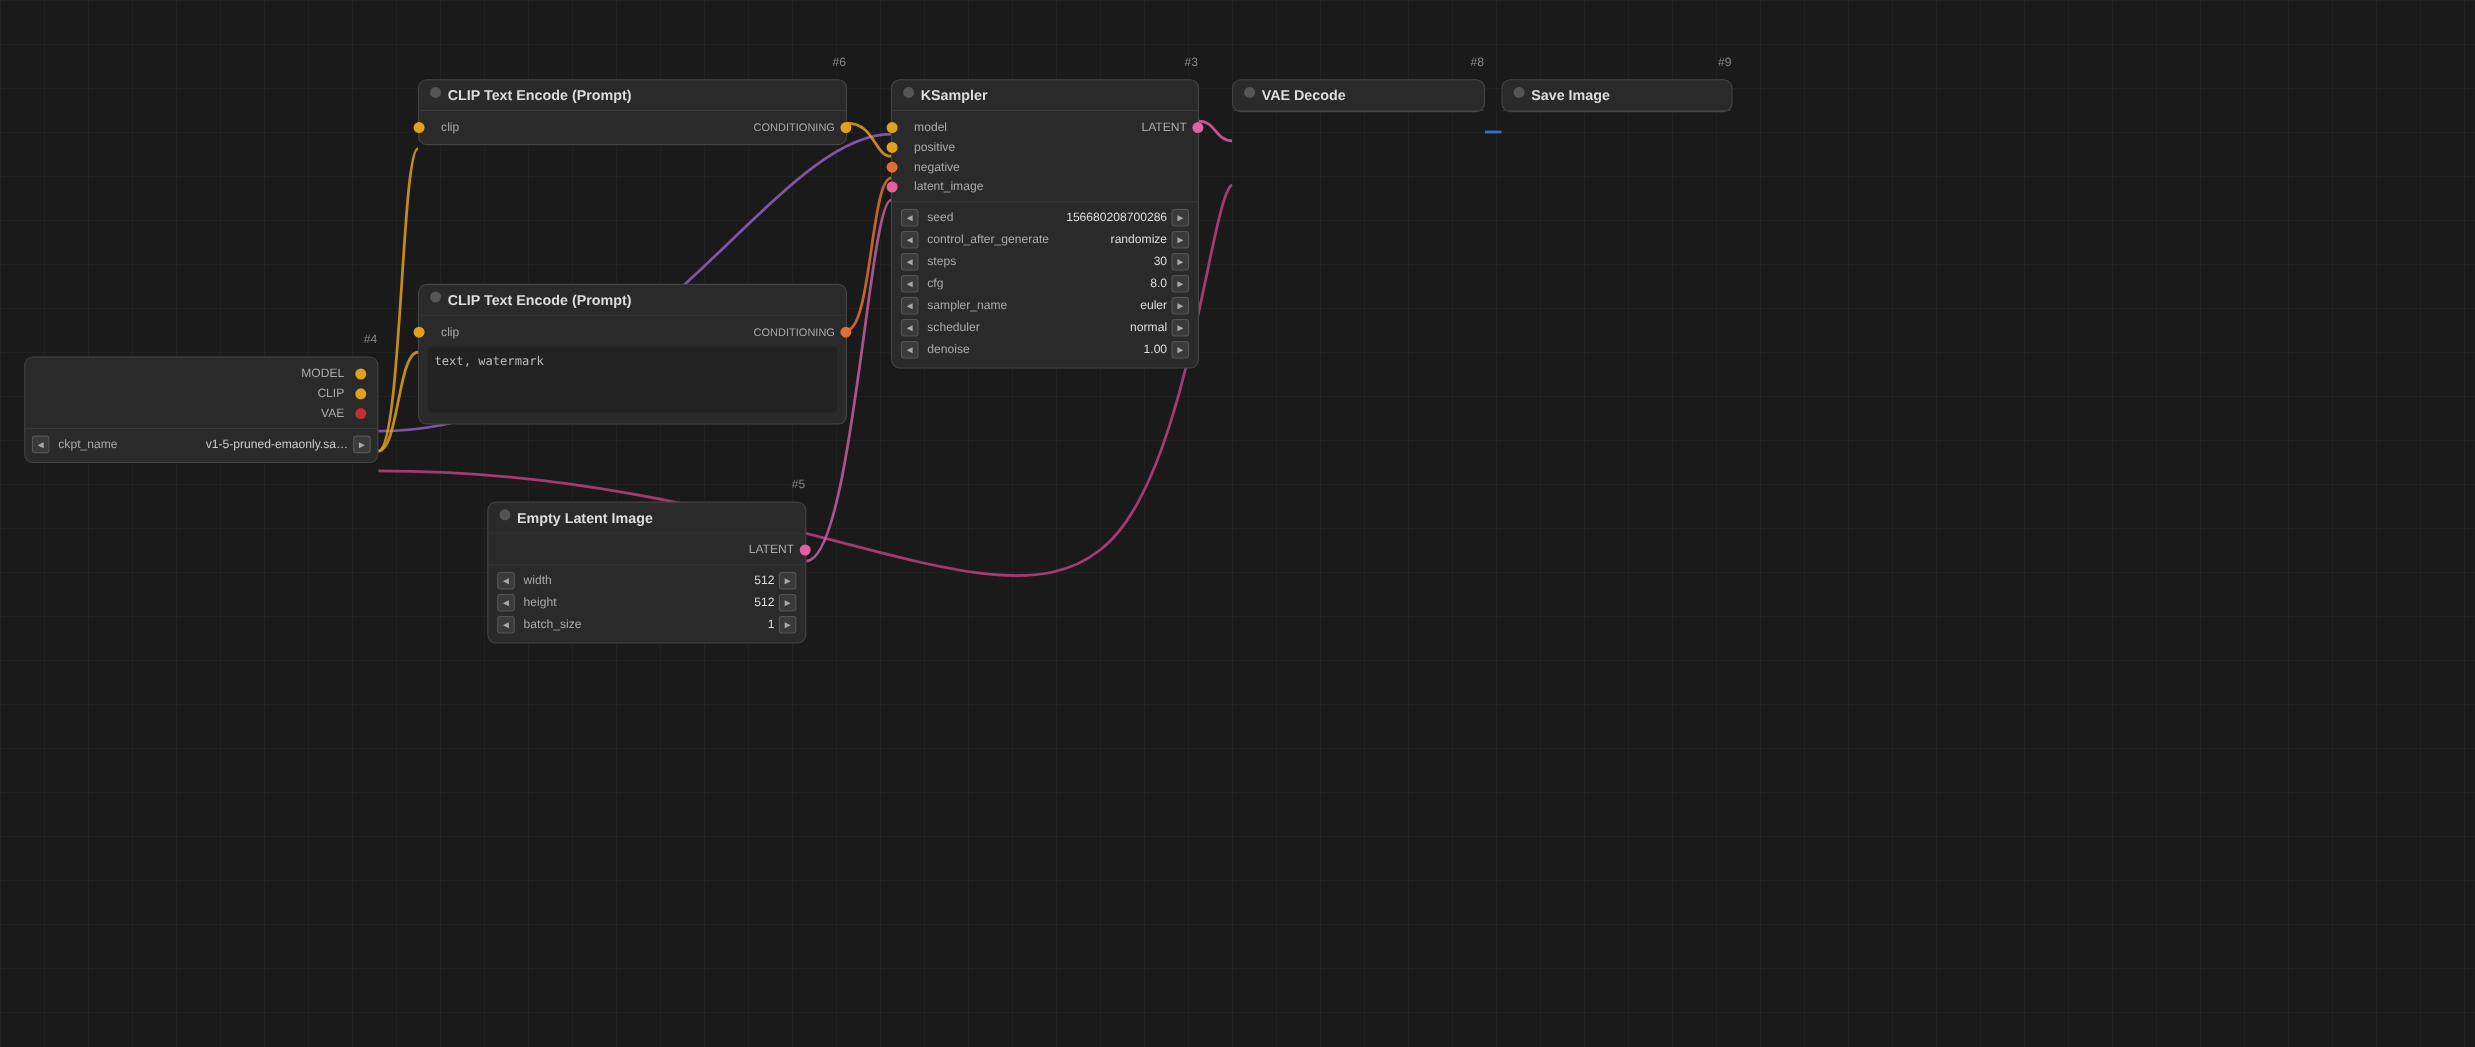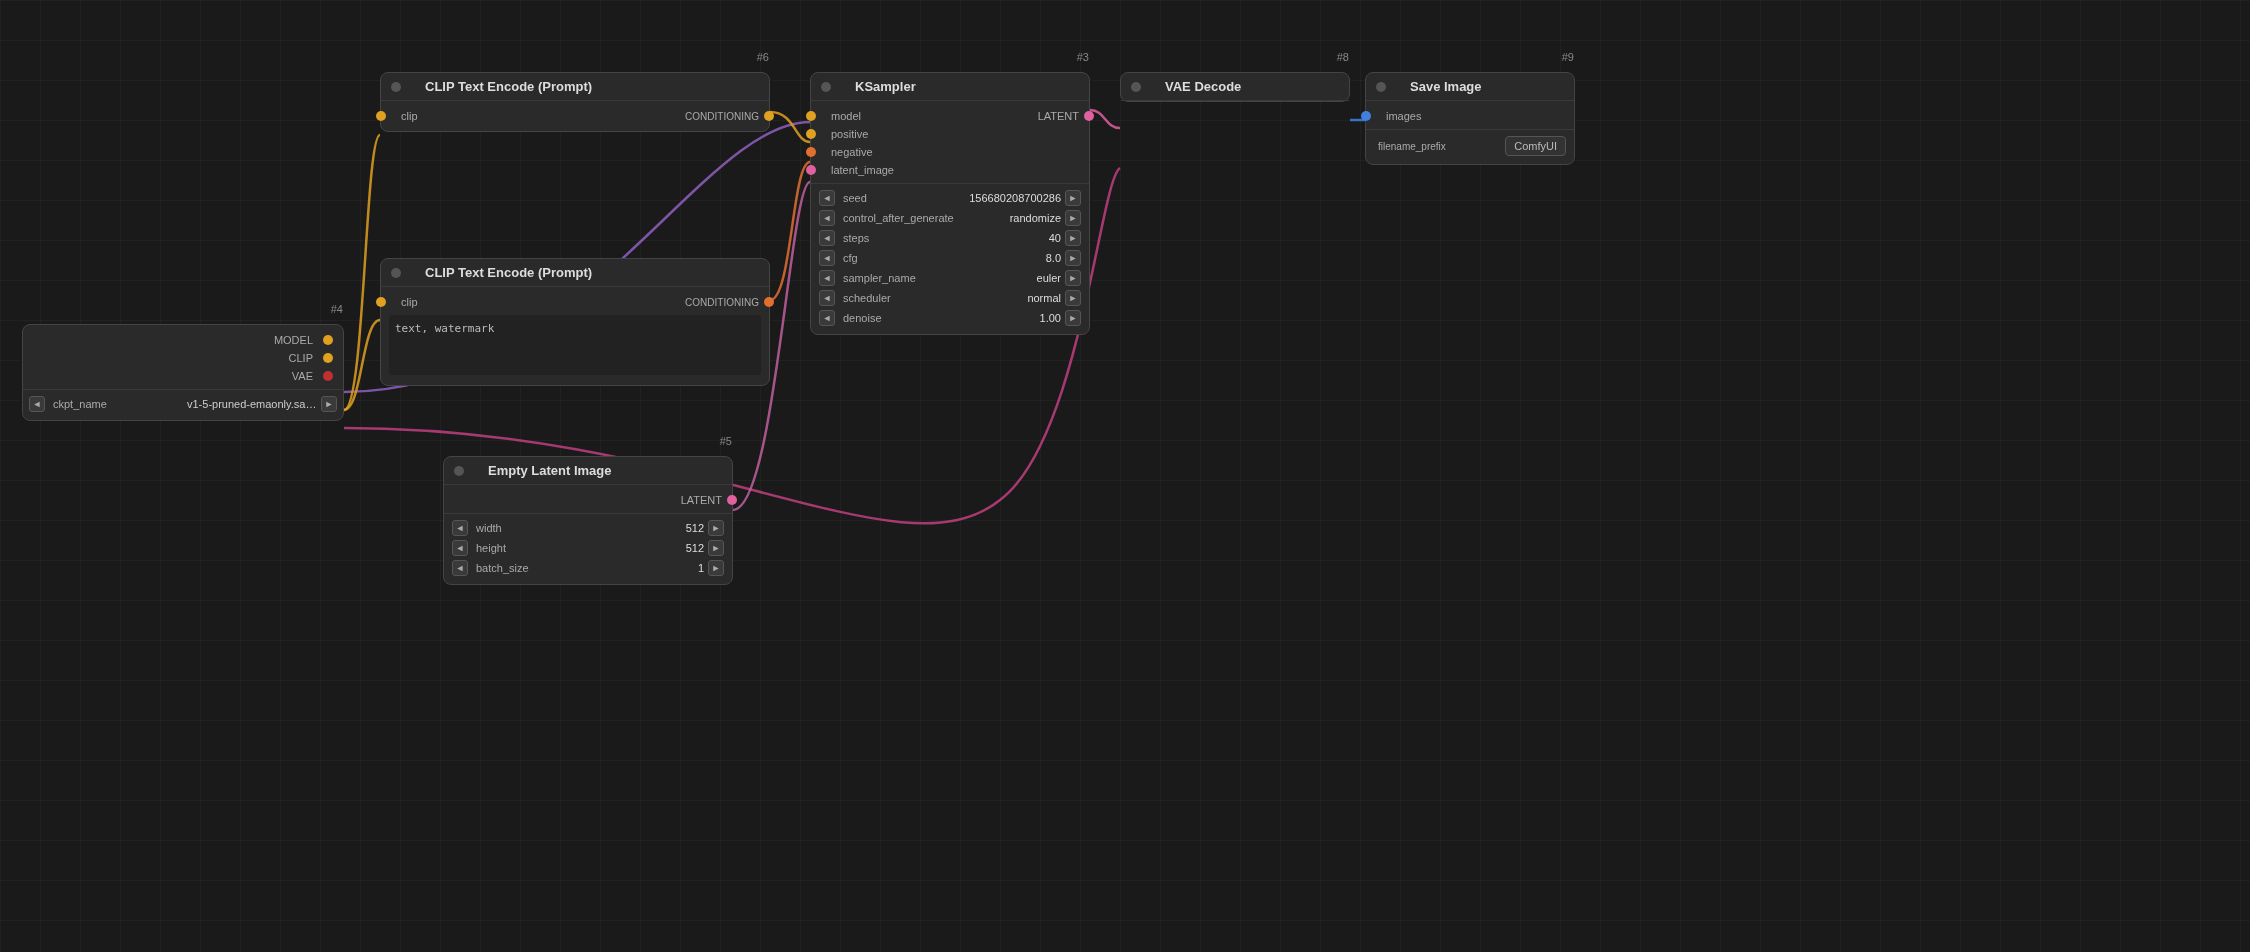--- a/index.html
+++ b/index.html
@@ -21,22 +21,22 @@
     .node {
       position: absolute;
       background: #2a2a2a;
       border-radius: 8px;
       border: 1px solid #444;
       min-width: 180px;
     }
 
     .node-header {
       display: flex;
-      align-items: center;
-      gap: 24px;
+      align-items: flex-start;
+      gap: 6px;
       padding: 6px 10px;
       border-bottom: 1px solid #3a3a3a;
       border-radius: 8px 8px 0 0;
     }
 
     .node-dot {
       width: 10px;
       height: 10px;
       border-radius: 50%;
       background: #555;
@@ -381,21 +381,21 @@
     <div class="control-row">
       <div class="control-btn">◄</div>
       <span class="control-label">control_after_generate</span>
       <span class="control-value">randomize</span>
       <div class="control-btn">►</div>
     </div>
 
     <div class="control-row">
       <div class="control-btn">◄</div>
       <span class="control-label">steps</span>
-      <span class="control-value">40</span>
+      <span class="control-value">30</span>
       <div class="control-btn">►</div>
     </div>
 
     <div class="control-row">
       <div class="control-btn">◄</div>
       <span class="control-label">cfg</span>
       <span class="control-value">8.0</span>
       <div class="control-btn">►</div>
     </div>
 
@@ -433,25 +433,13 @@
 </div>
 
 <div class="node" style="left:1365px; top:72px; width:210px;">
   <div style="position:relative;">
     <span class="node-id">#9</span>
   </div>
   <div class="node-header">
     <div class="node-dot"></div>
     <span class="node-title">Save Image</span>
   </div>
-  <div class="node-body">
-
-    <div class="row-ports" style="position:relative; padding: 3px 10px;">
-      <div class="port port-blue" style="position:absolute; left:-5px; width:10px; height:10px; border-radius:50%;"></div>
-      <span class="port-label" style="padding-left:10px;">images</span>
-    </div>
-    <hr class="divider">
-    <div class="control-row" style="align-items:center; gap:6px;">
-      <span class="control-label" style="font-size:10px; white-space:nowrap;">filename_prefix</span>
-      <div class="filename-box">ComfyUI</div>
-    </div>
-  </div>
 </div>
 
 </body></html>

